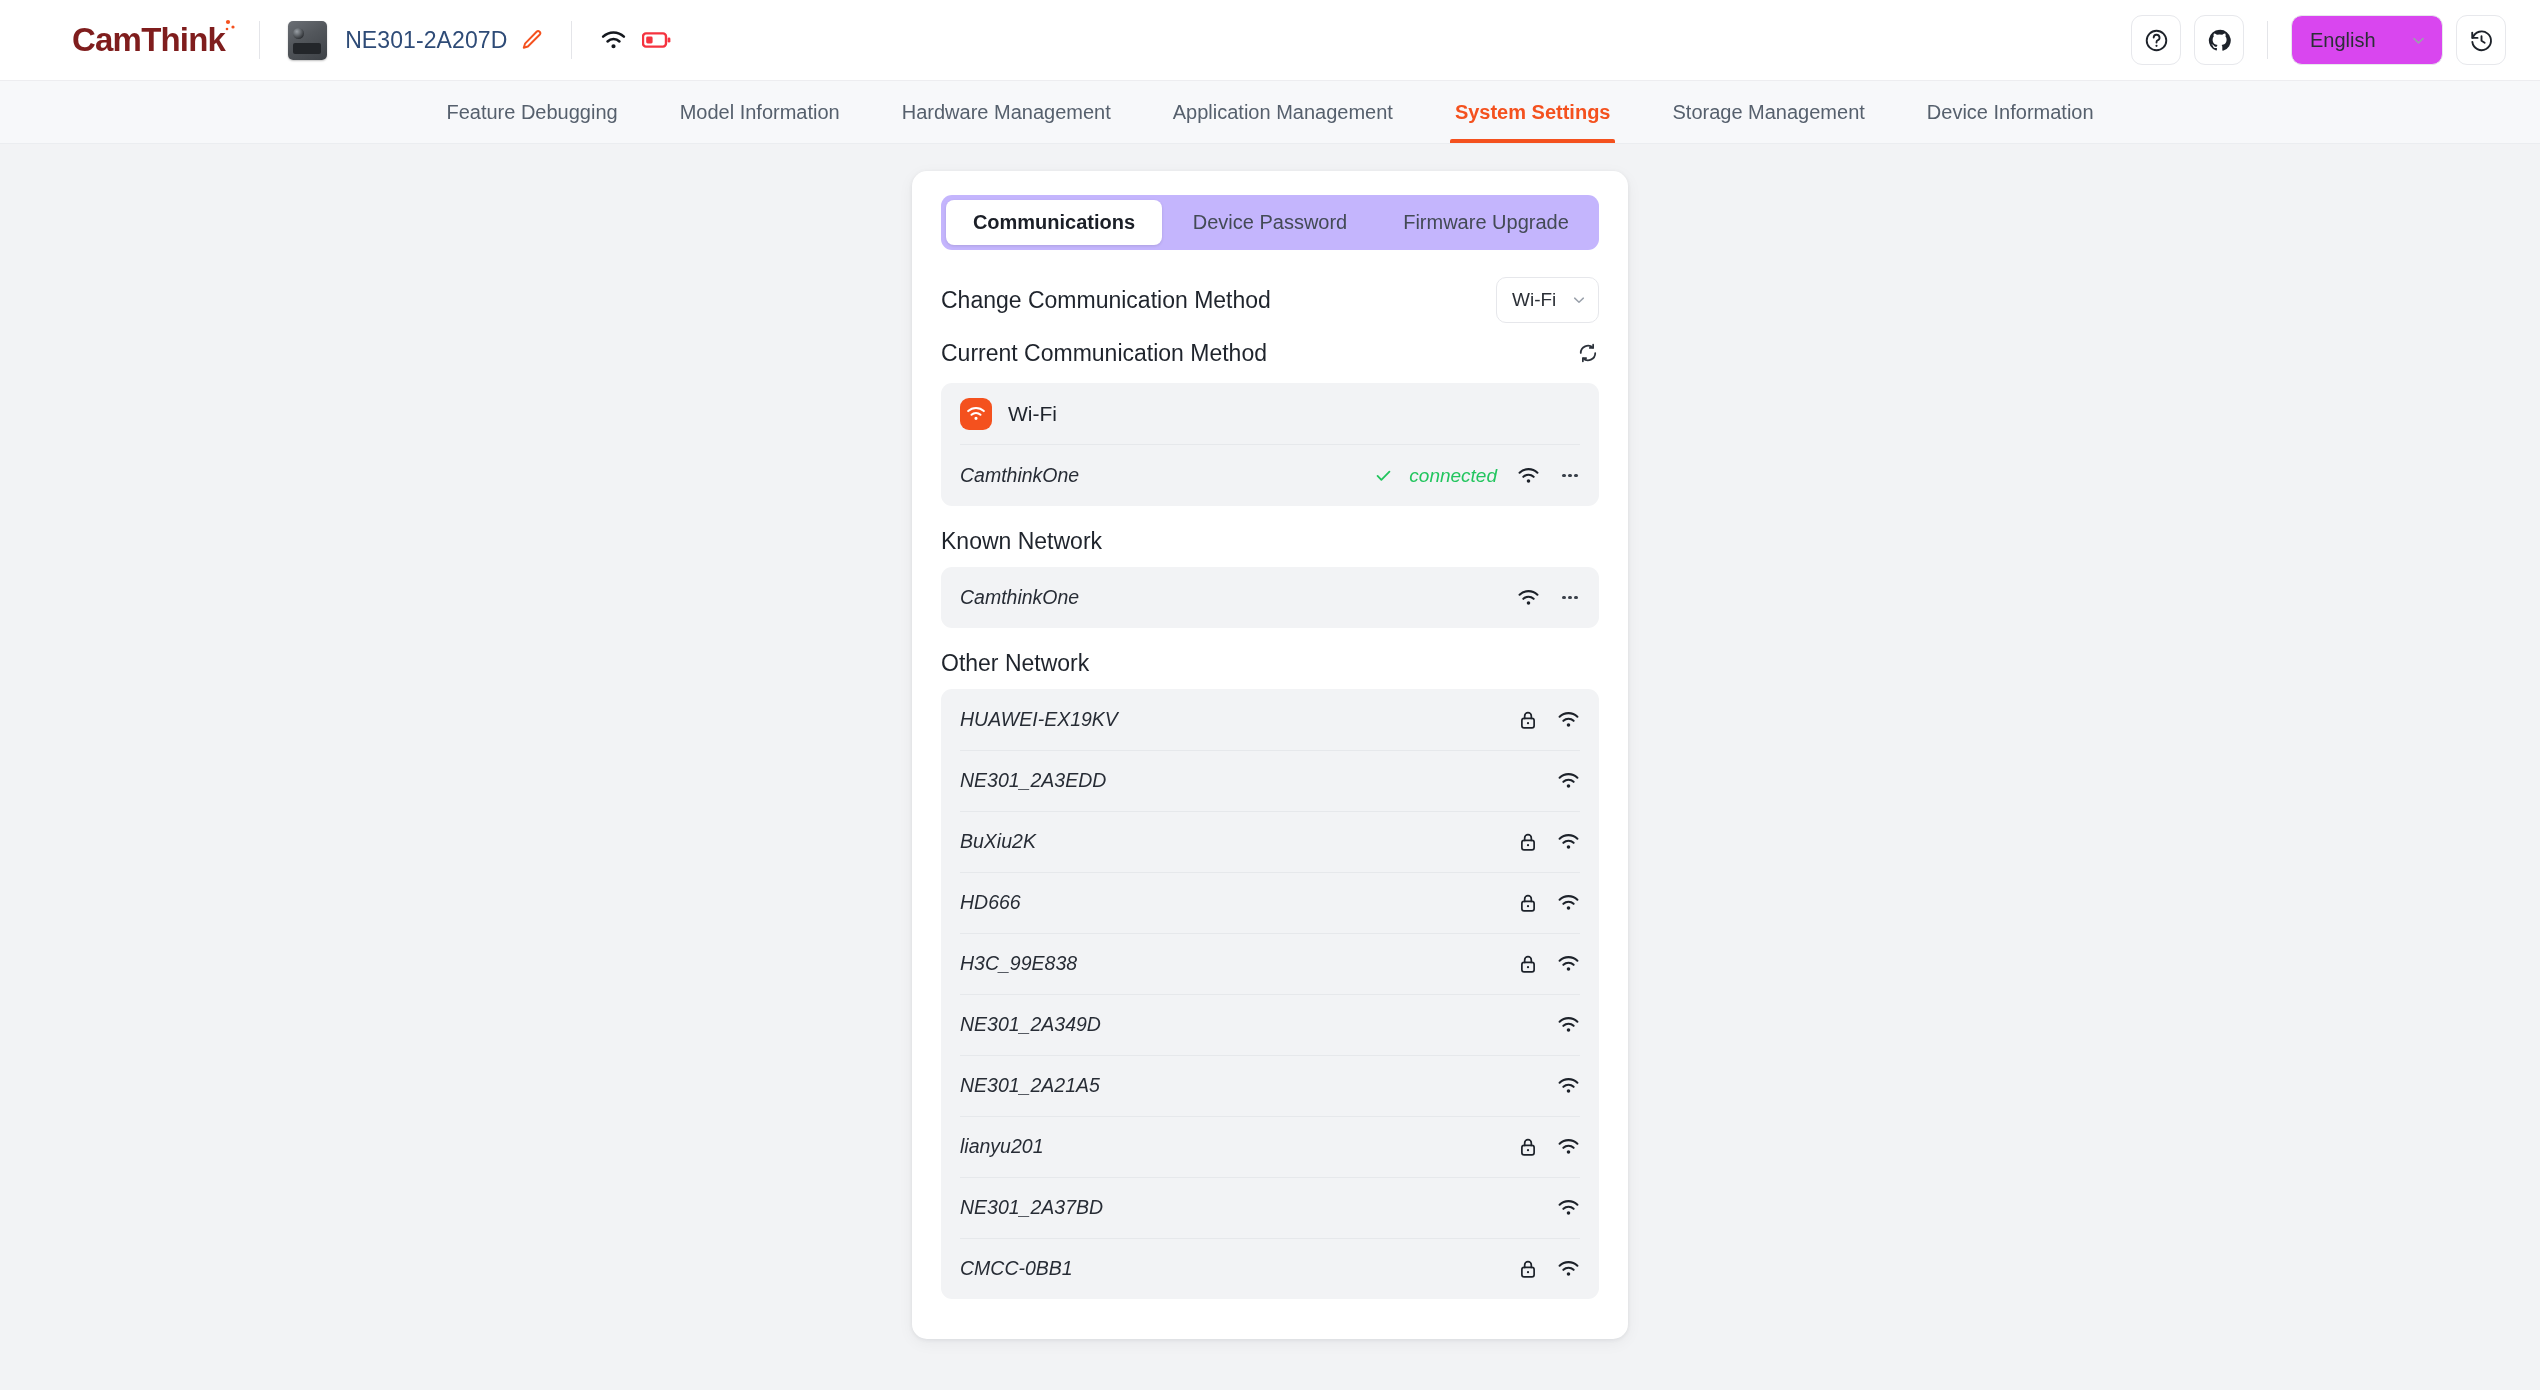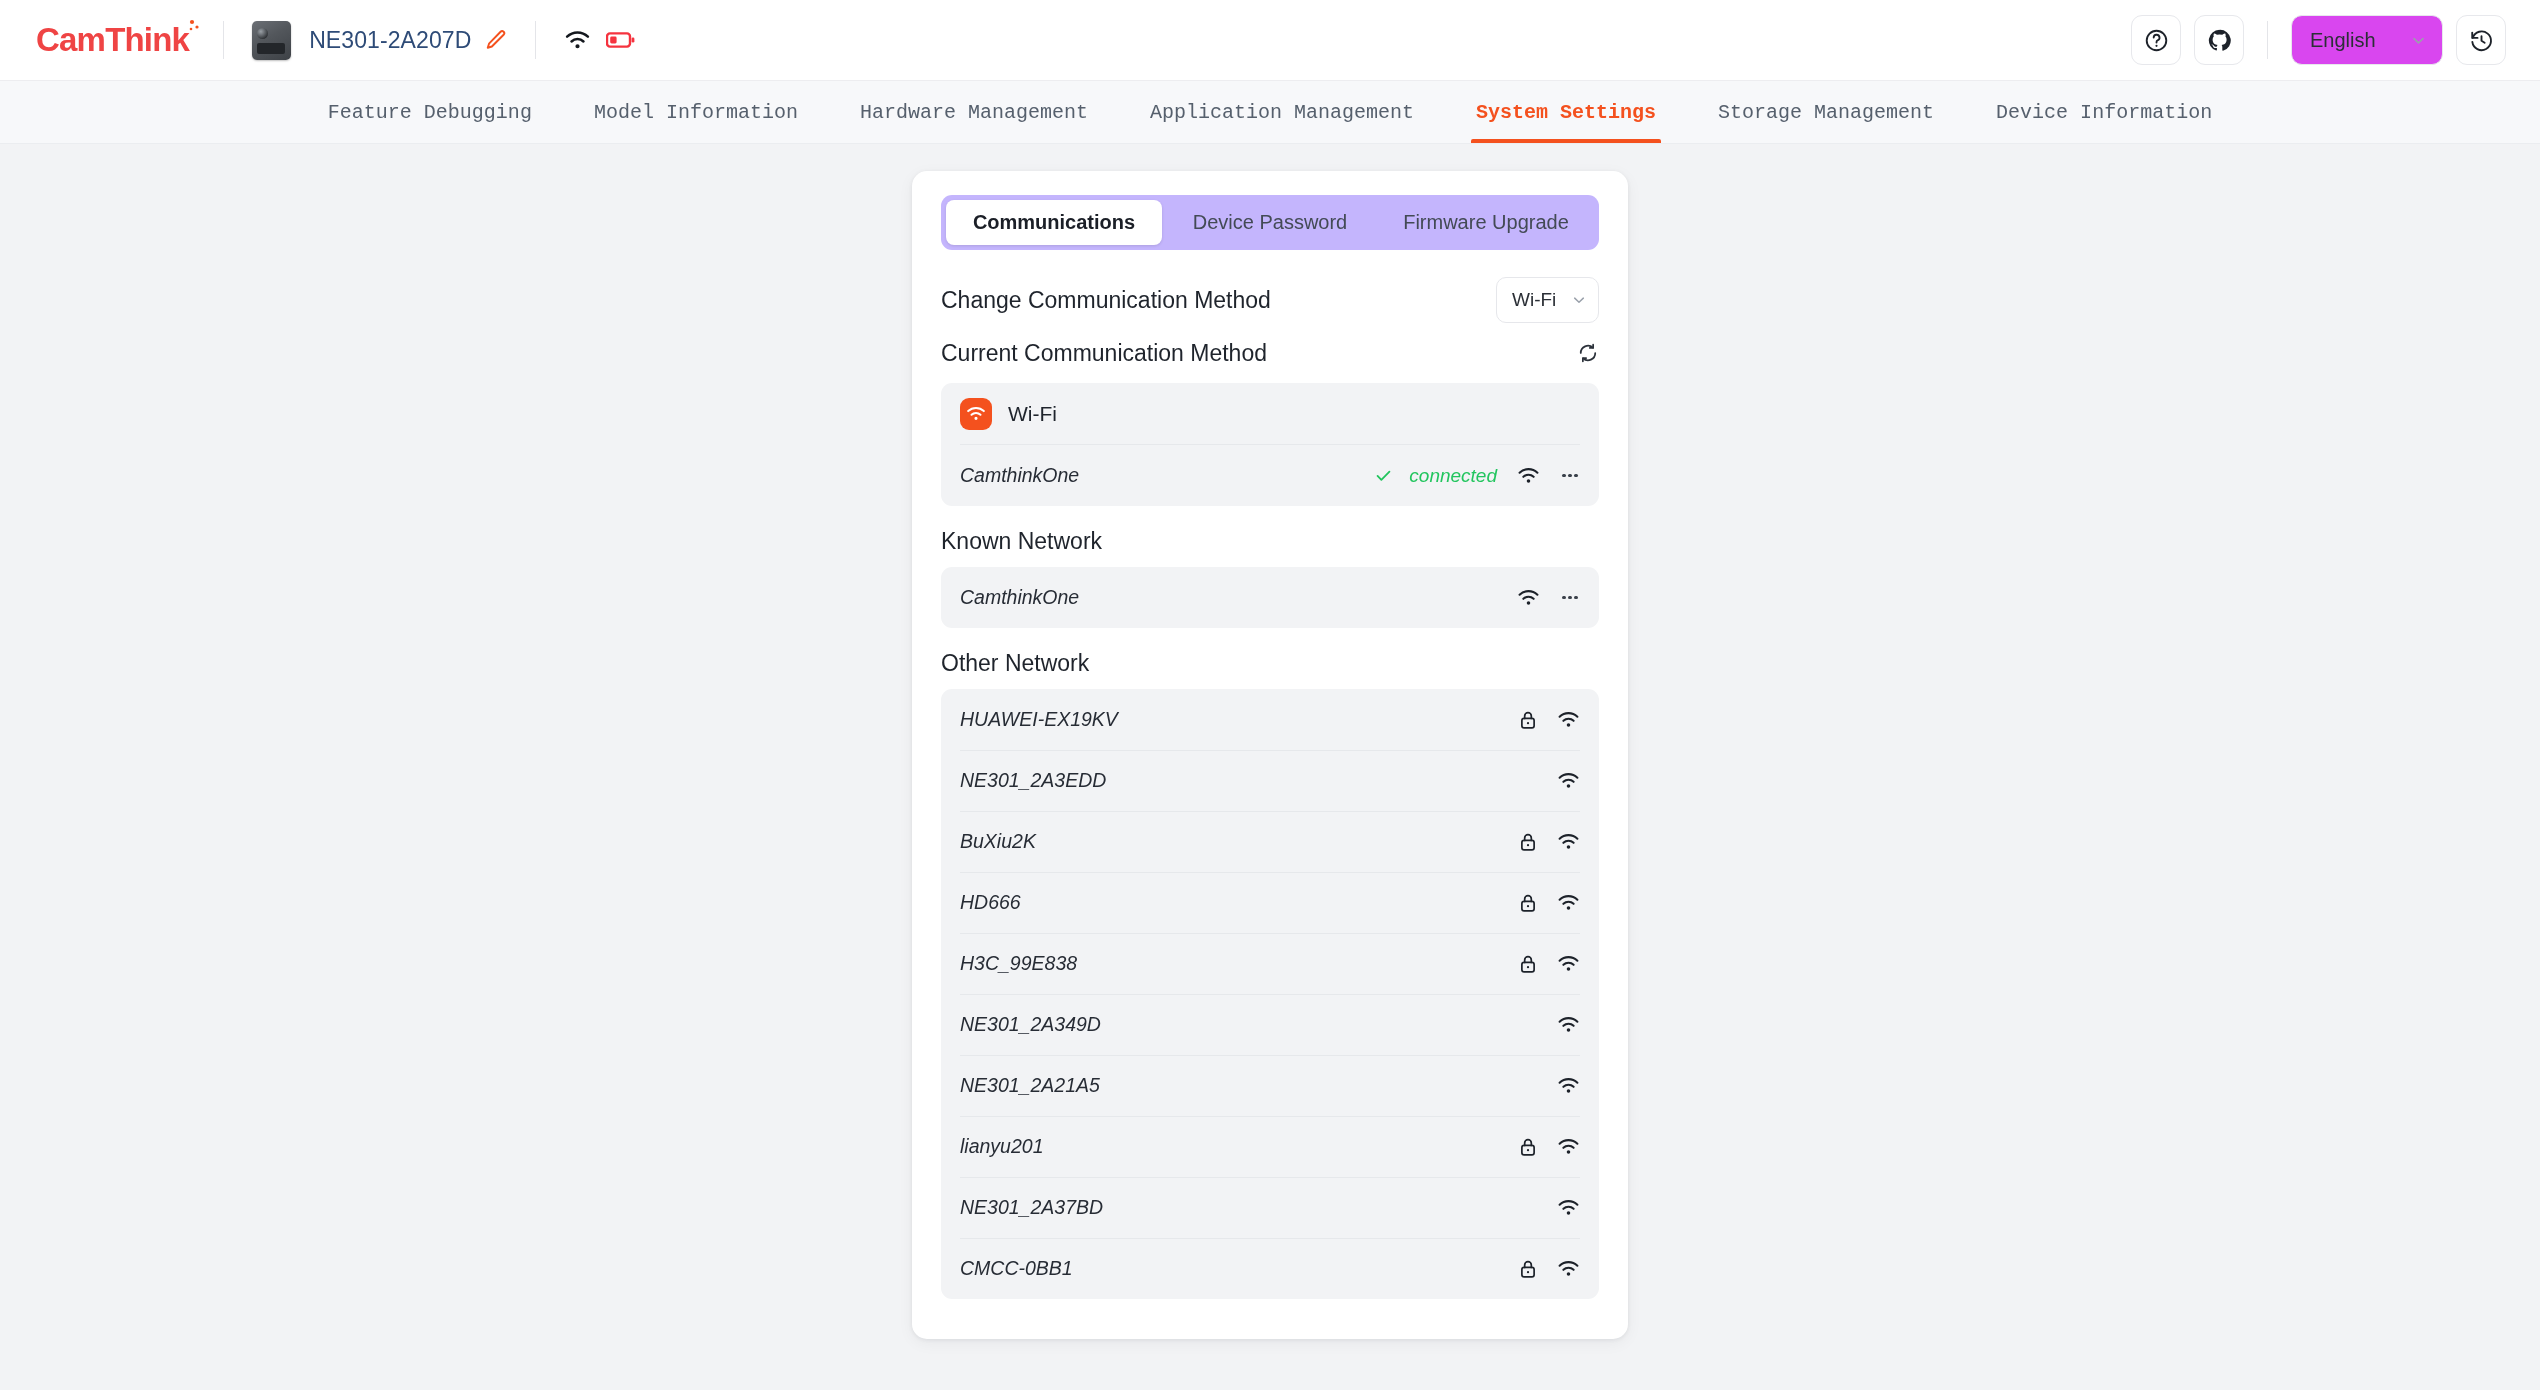--- a/index.html
+++ b/index.html
@@ -16,24 +16,25 @@
     background: #ffffff;
     display: flex;
     align-items: center;
     padding: 0 34px 0 36px;
     border-bottom: 1px solid #ededf0;
     position: relative;
   }
   .brand {
     font-size: 33px;
     font-weight: 700;
-    color: #ef4444;
+    color: #7f1d1d;
     letter-spacing: -0.8px;
     position: relative;
     padding-right: 6px;
+    margin-left: 36px;
   }
   .brand-sparks {
     position: absolute;
     top: -2px; right: -4px;
     width: 22px; height: 18px;
   }
   .vdiv { width: 1px; height: 38px; background: #e4e5e9; margin: 0 28px; }
   .device-thumb {
     width: 39px; height: 39px;
     border-radius: 5px;
@@ -86,21 +87,20 @@
 
   
   .nav {
     height: 63px;
     background: #f7f8fa;
     display: flex;
     align-items: stretch;
     justify-content: center;
     gap: 0;
     border-bottom: 1px solid #ebedf0;
-    font-family: Liberation Mono, monospace;
   }
   .nav-item {
     display: flex; align-items: center;
     padding: 0 31px;
     font-size: 20px;
     color: #56606d;
     cursor: pointer;
     position: relative;
     white-space: nowrap;
   }

